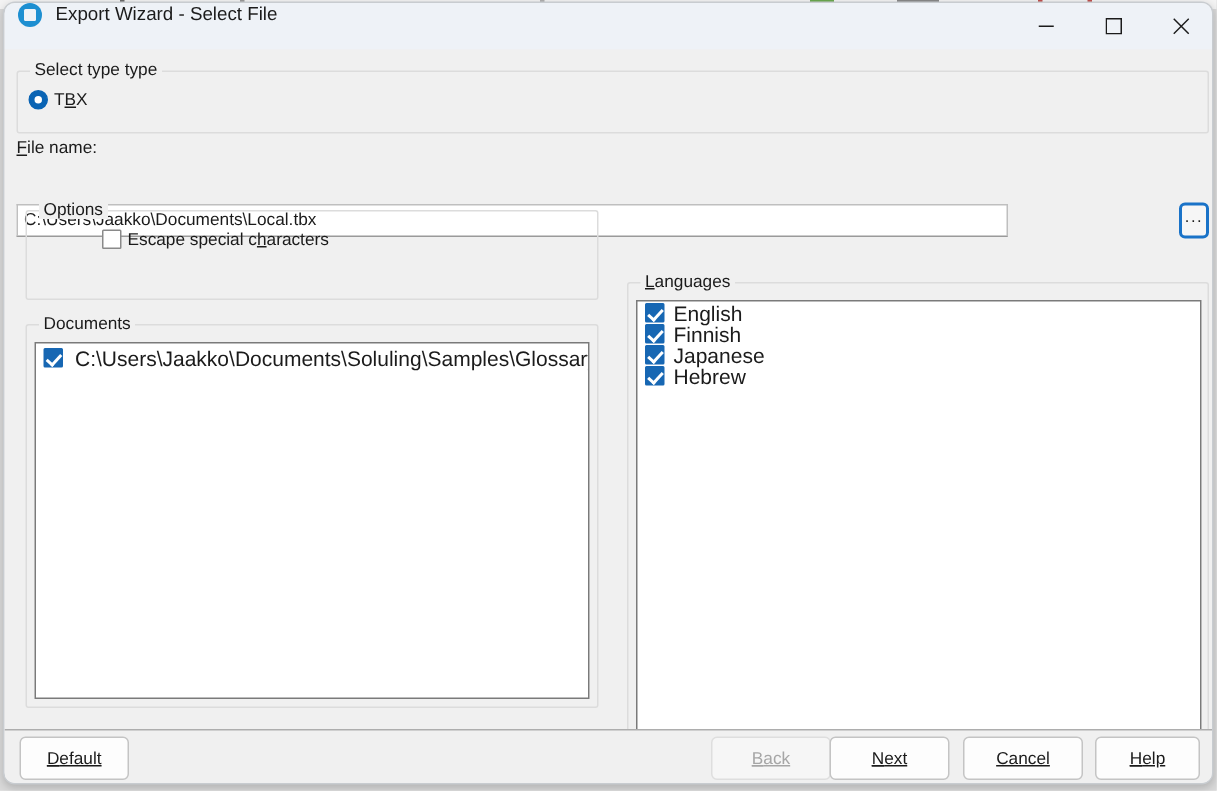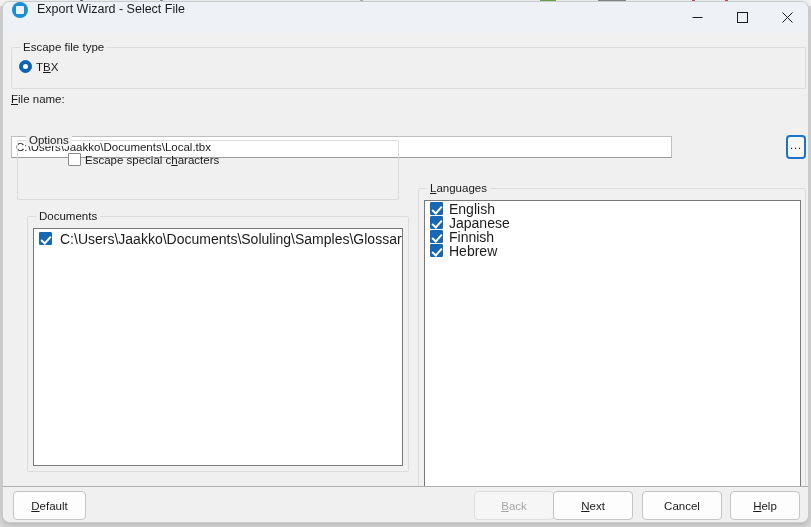--- a/index.html
+++ b/index.html
@@ -187,20 +187,21 @@
   .pushbtn {
     position: absolute;
     height: 29px;
     background: #fdfdfd;
     border: 1px solid #c4c4c4;
     border-radius: 4px;
     display: flex; align-items: center; justify-content: center;
     font-size: 11.5px;
     color: #1b1b1b;
     white-space: nowrap;
+    text-decoration: underline;
   }
   .pushbtn.disabled {
     color: #a6a6a6;
     background: #f6f6f6;
     border-color: #dedede;
   }
 </style>
 </head>
 <body>
 
@@ -237,21 +238,21 @@
       <svg width="11" height="11" viewBox="0 0 11 11" aria-hidden="true">
         <line x1="0.5" y1="0.5" x2="10.5" y2="10.5" stroke="currentColor" stroke-width="1"></line>
         <line x1="10.5" y1="0.5" x2="0.5" y2="10.5" stroke="currentColor" stroke-width="1"></line>
       </svg>
     </div>
   </div>
 
   <div id="client">
 
     <div class="groupbox" style="left:8px; top:14px; width:795px; height:42px;">
-      <span class="group-title">Escape file type</span>
+      <span class="group-title">Select type type</span>
       <div class="radio-row" style="left:7px; top:12px;">
         <span class="radio">
             <span class="dot"></span>
           </span>
         <span>T</span>
           <span class="acc">B</span>
           <span>X</span>
       </div>
     </div>
 
@@ -264,44 +265,44 @@
     <div class="groupbox" style="left:14px; top:107px; width:382px; height:60px;">
       <span class="group-title">Options</span>
       <div class="check-row" style="left:6px; top:12px;padding-left:44px;">
         <span class="cb"></span>
         <span>Escape special c</span>
           <span class="acc">h</span>
           <span>aracters</span>
       </div>
     </div>
 
-    <div class="groupbox" style="left:24px; top:183px; width:382px; height:256px;">
+    <div class="groupbox" style="left:14px; top:183px; width:382px; height:256px;">
       <span class="group-title">Documents</span>
       <div class="listbox" id="documents-listbox" style="left:5px; top:11px; width:370px; height:238px;">
         <div class="list-row">
           <span class="cb checked"></span>
           <span>C:\Users\Jaakko\Documents\Soluling\Samples\Glossary\Countries.tbx</span>
         </div>
       </div>
     </div>
 
     <div class="groupbox" style="left:415px; top:107px; width:388px; height:332px;margin-top:48px;">
       <span class="group-title"><span class="acc">L</span><span>anguages</span></span>
       <div class="listbox" id="languages-listbox" style="left:5px; top:11px; width:377px; height:313px;">
         <div class="list-row">
           <span class="cb checked"></span>
           <span>English</span>
         </div>
         <div class="list-row">
           <span class="cb checked"></span>
+          <span>Finnish</span>
+        </div>
+        <div class="list-row">
+          <span class="cb checked"></span>
           <span>Japanese</span>
-        </div>
-        <div class="list-row">
-          <span class="cb checked"></span>
-          <span>Finnish</span>
         </div>
         <div class="list-row">
           <span class="cb checked"></span>
           <span>Hebrew</span>
         </div>
       </div>
     </div>
 
   </div>
 

